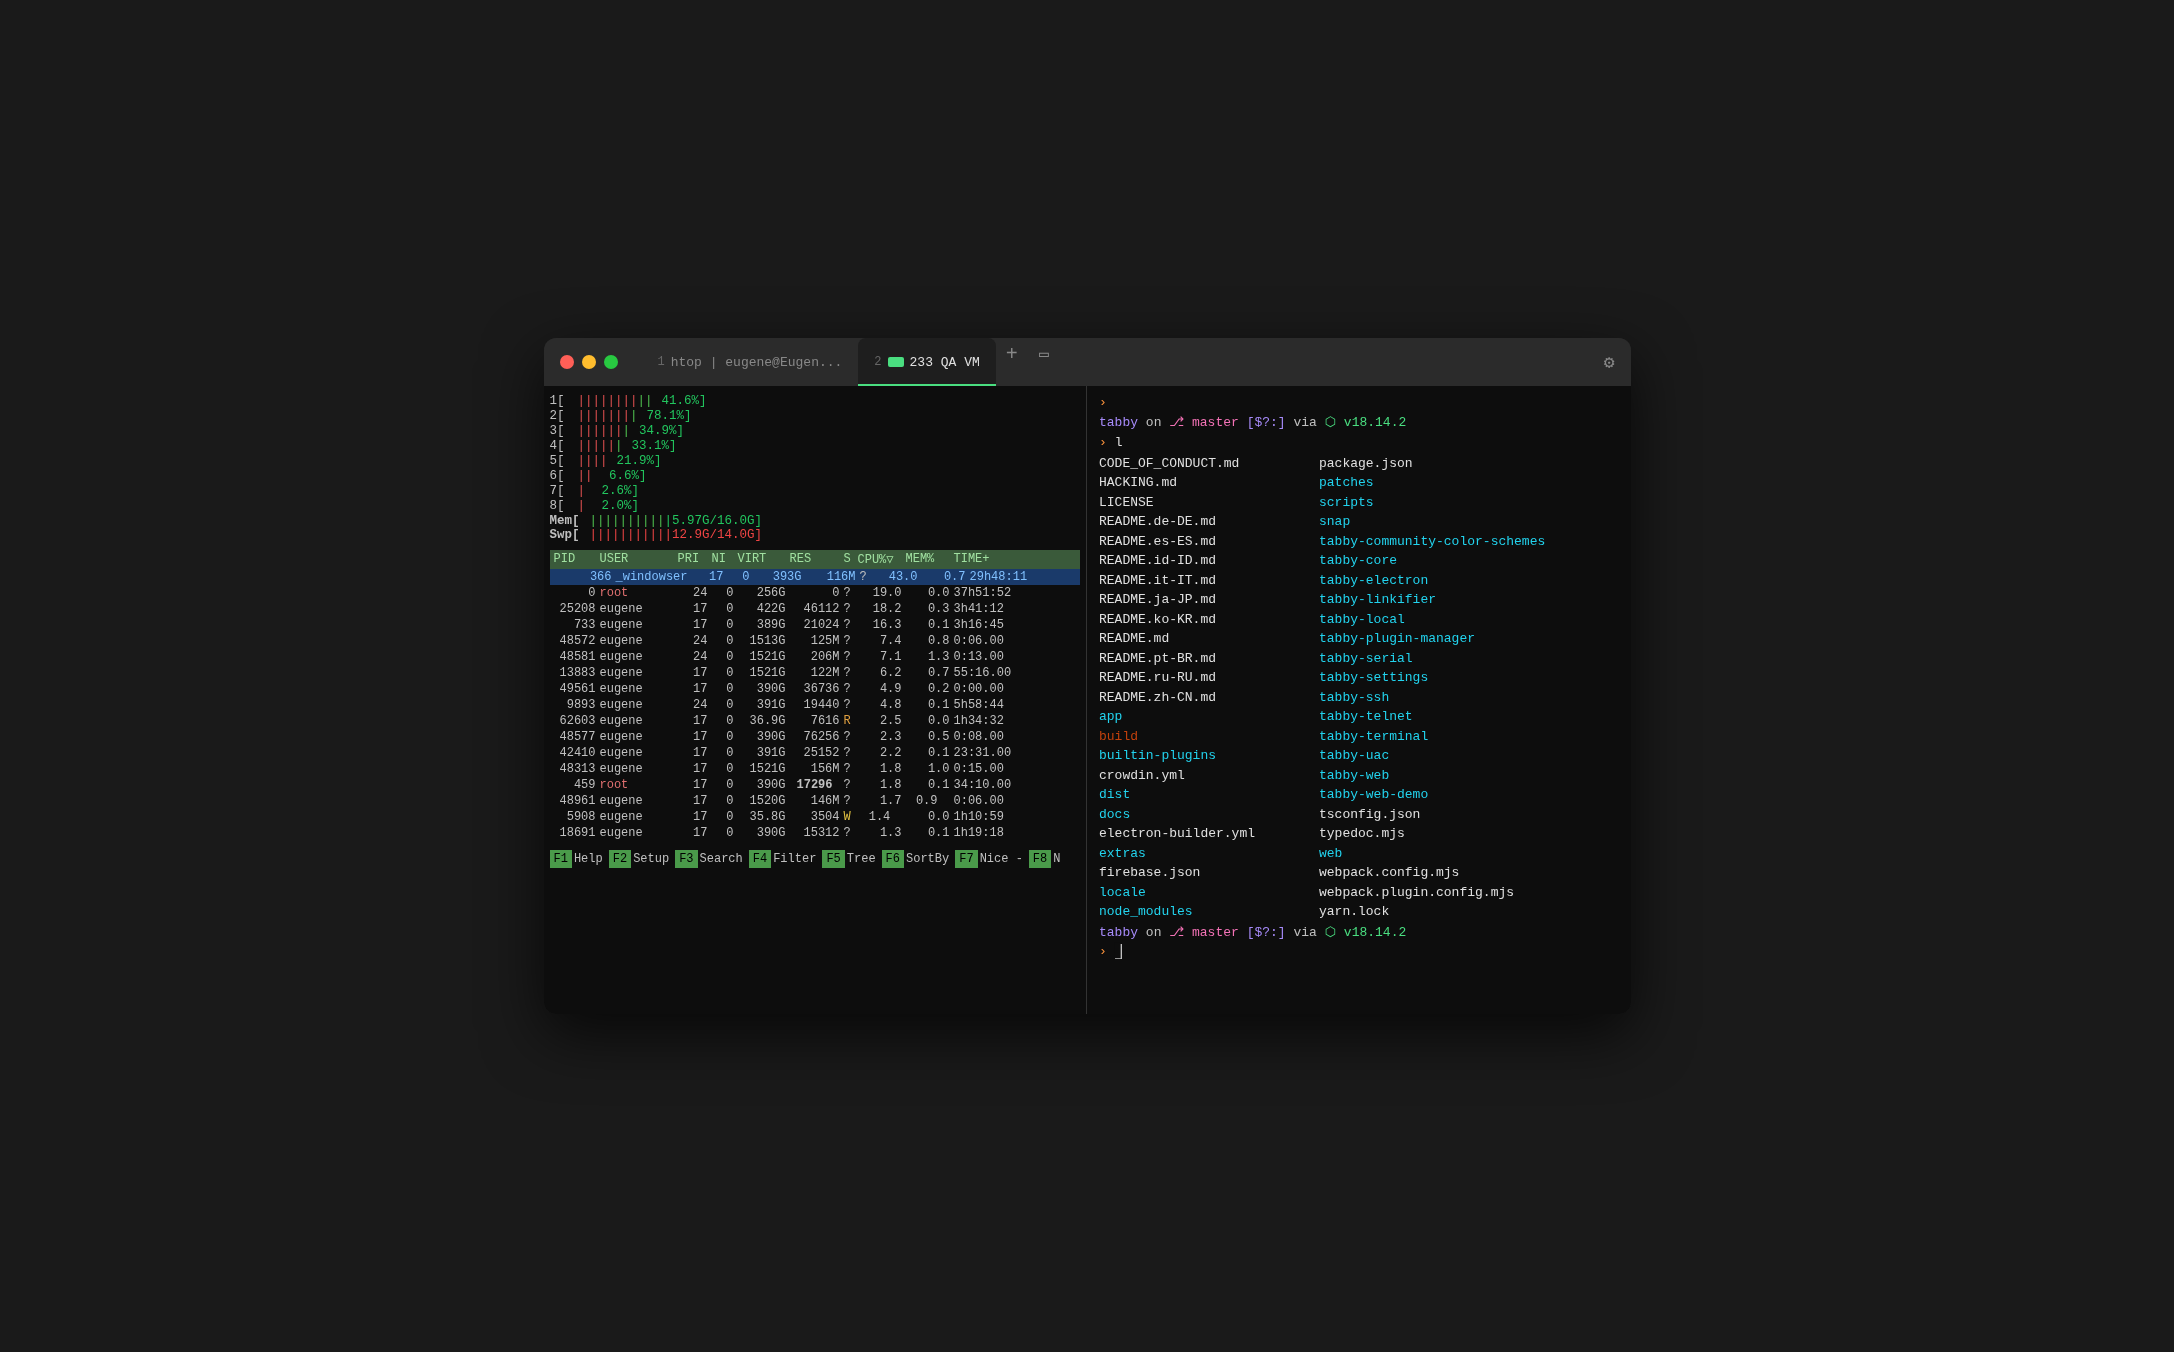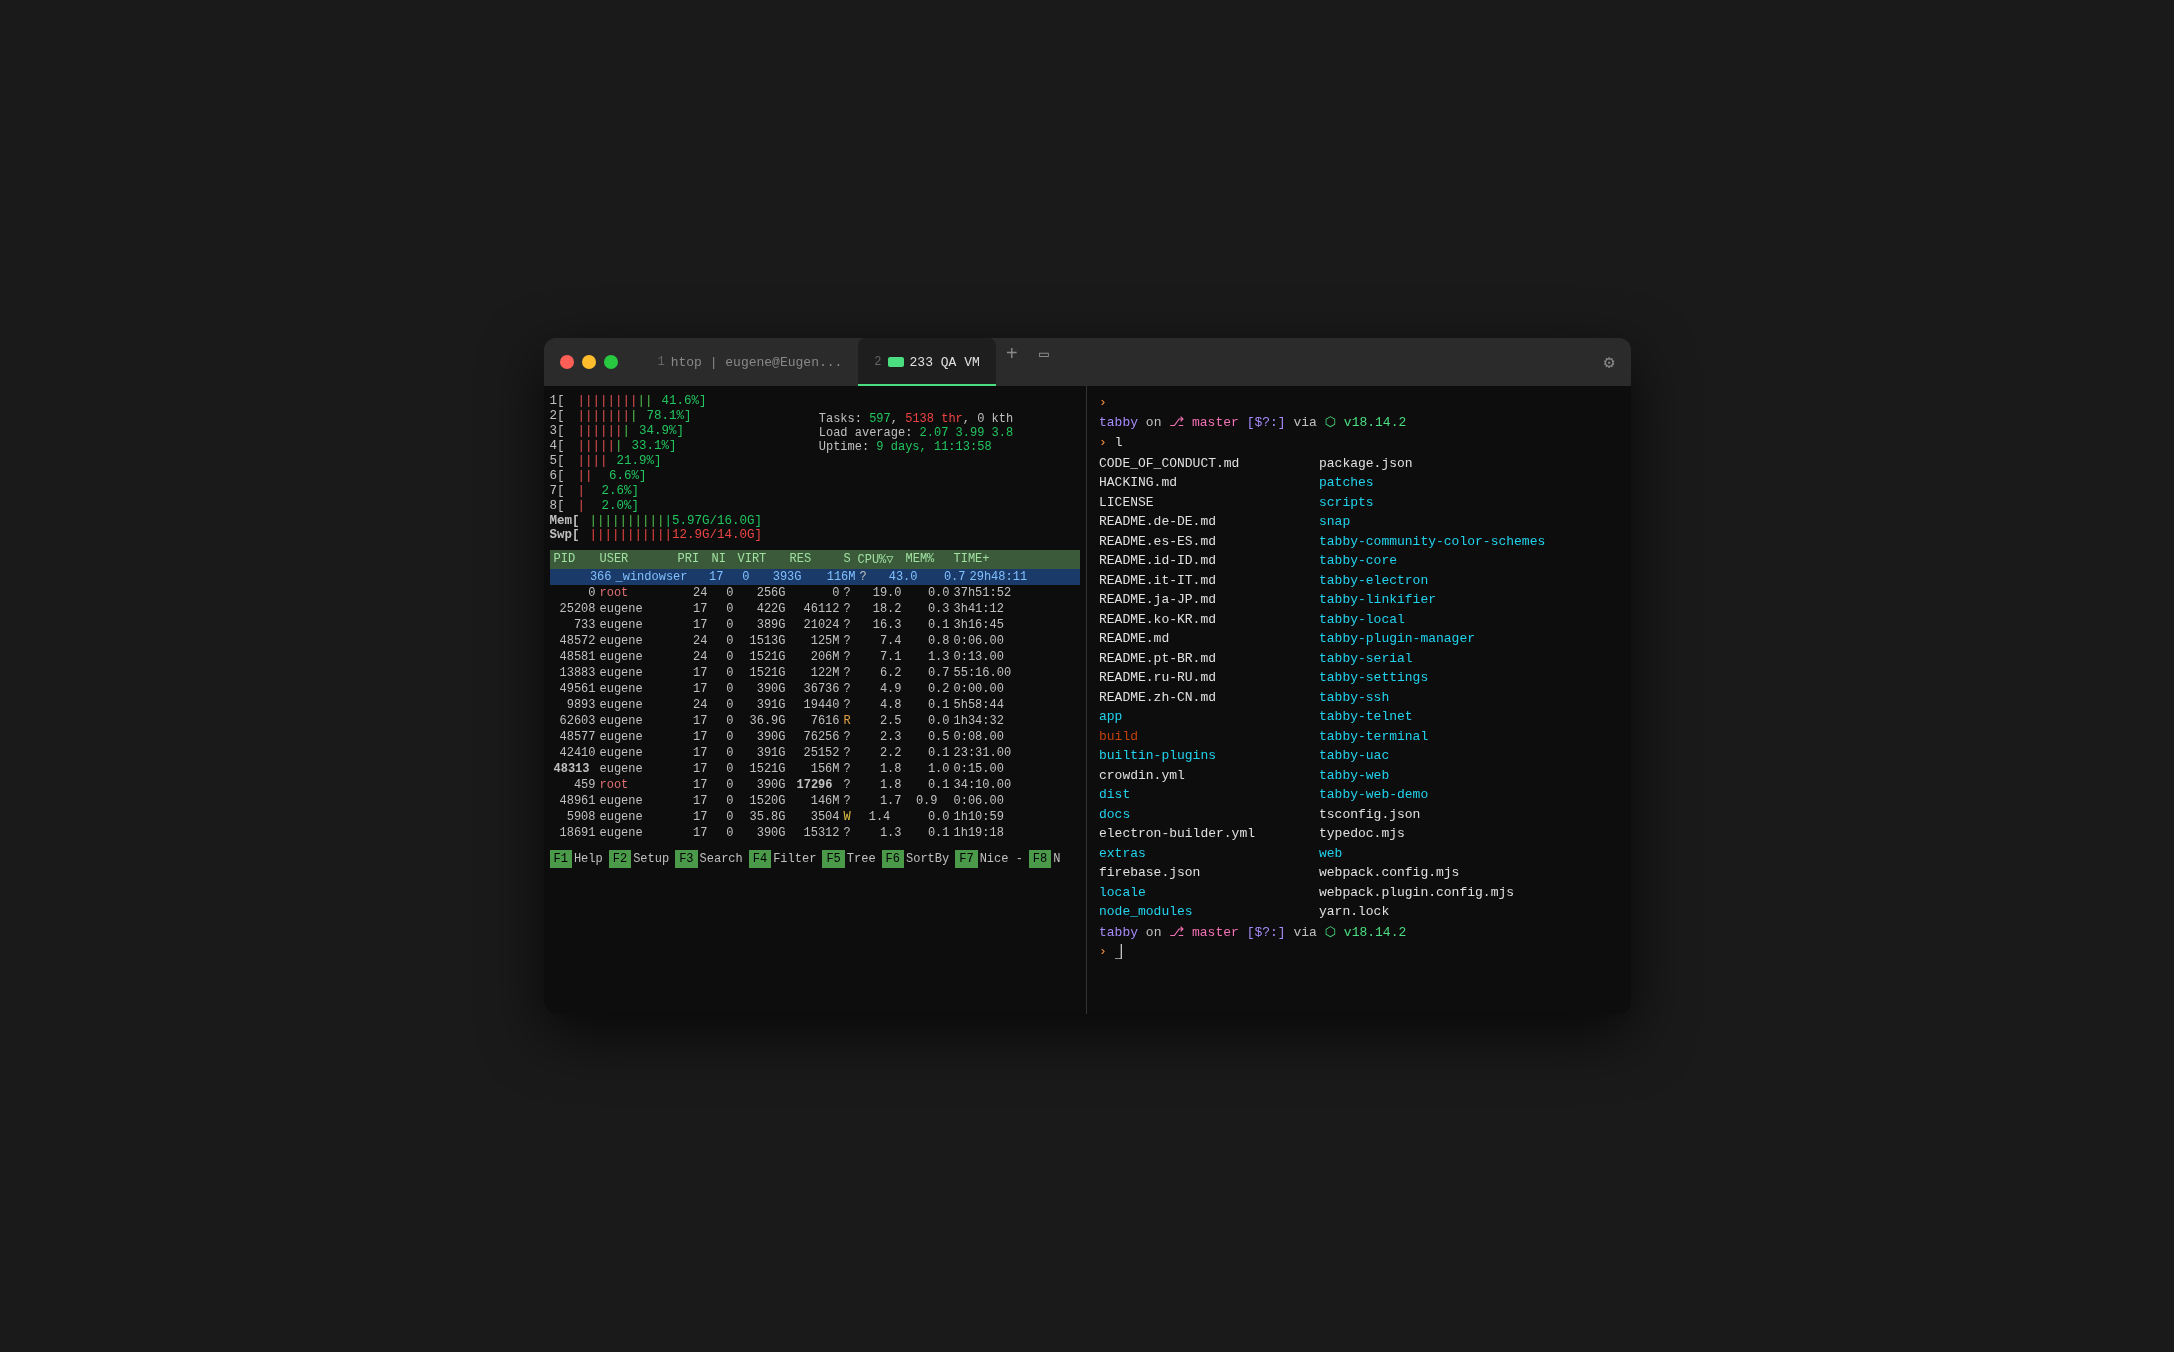--- a/index.html
+++ b/index.html
@@ -245,26 +245,20 @@
           <div class="mem-row">
               <span class="mem-label">Mem[</span>
               <span class="mem-bar">||||||||||</span>
               <span style="color:#22c55e;">|5.97G/16.0G]</span>
             </div>
           <div class="mem-row">
               <span class="mem-label">Swp[</span>
               <span style="color:#ef4444;">||||||||||</span>
               <span style="color:#ef4444;">|12.9G/14.0G]</span>
             </div>
-        </div>
-        <div style="flex:1; padding-left:8px; font-size:12px;">
-          <div style="height:18px;"></div>
-          <div style="color:#c0c0c0;">Tasks: <span style="color:#22c55e;">597</span>, <span style="color:#ef4444;">5138 thr</span>, 0 kth</div>
-          <div style="color:#c0c0c0;">Load average: <span style="color:#22c55e;">2.07 3.99 3.8</span></div>
-          <div style="color:#c0c0c0;">Uptime: <span style="color:#22c55e;">9 days, 11:13:58</span></div>
         </div>
       </div>
 
       <div class="proc-table">
         <div style="display:grid; grid-template-columns:46px 78px 34px 26px 52px 54px 14px 48px 48px auto; background:#3a5a3a; color:#a0e0a0; padding:2px 4px; font-size:12px;">
           <span>PID</span>
             <span>USER</span>
             <span>PRI</span>
             <span>NI</span>
             <span>VIRT</span>
@@ -413,21 +407,21 @@
     <span style="text-align:right;padding-right:4px;">17</span>
     <span style="text-align:right;padding-right:4px;">0</span>
     <span style="text-align:right;padding-right:4px;">391G</span>
     <span style="text-align:right;padding-right:4px;">25152</span>
     <span style="color:#c0c0c0">?</span>
     <span style="text-align:right;padding-right:4px;">2.2</span>
     <span style="text-align:right;padding-right:4px;">0.1</span>
     <span>23:31.00</span>
   </div>
             <div style="display: grid; grid-template-columns: 46px 78px 34px 26px 52px 54px 14px 48px 48px auto; padding: 1px 4px; font-size: 12px; color: rgb(192, 192, 192);">
-    <span style="text-align:left;padding-right:4px;font-weight:bold;">48313</span>
+    <span style="text-align:right;padding-right:4px;">48313</span>
     <span style="color:#c0c0c0">eugene</span>
     <span style="text-align:right;padding-right:4px;">17</span>
     <span style="text-align:right;padding-right:4px;">0</span>
     <span style="text-align:right;padding-right:4px;">1521G</span>
     <span style="text-align:right;padding-right:4px;">156M</span>
     <span style="color:#c0c0c0">?</span>
     <span style="text-align:right;padding-right:4px;">1.8</span>
     <span style="text-align:right;padding-right:4px;">1.0</span>
     <span>0:15.00</span>
   </div>

